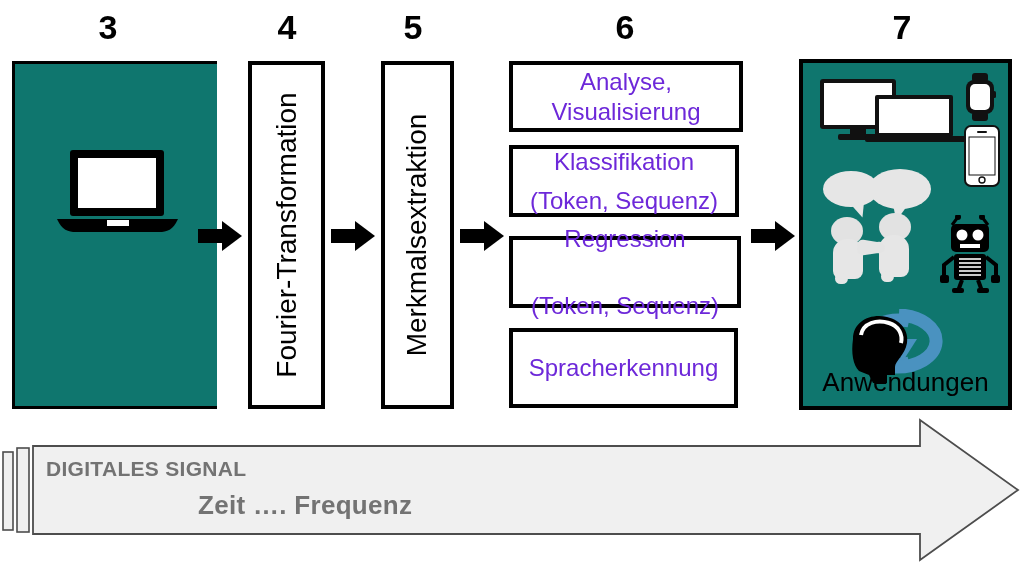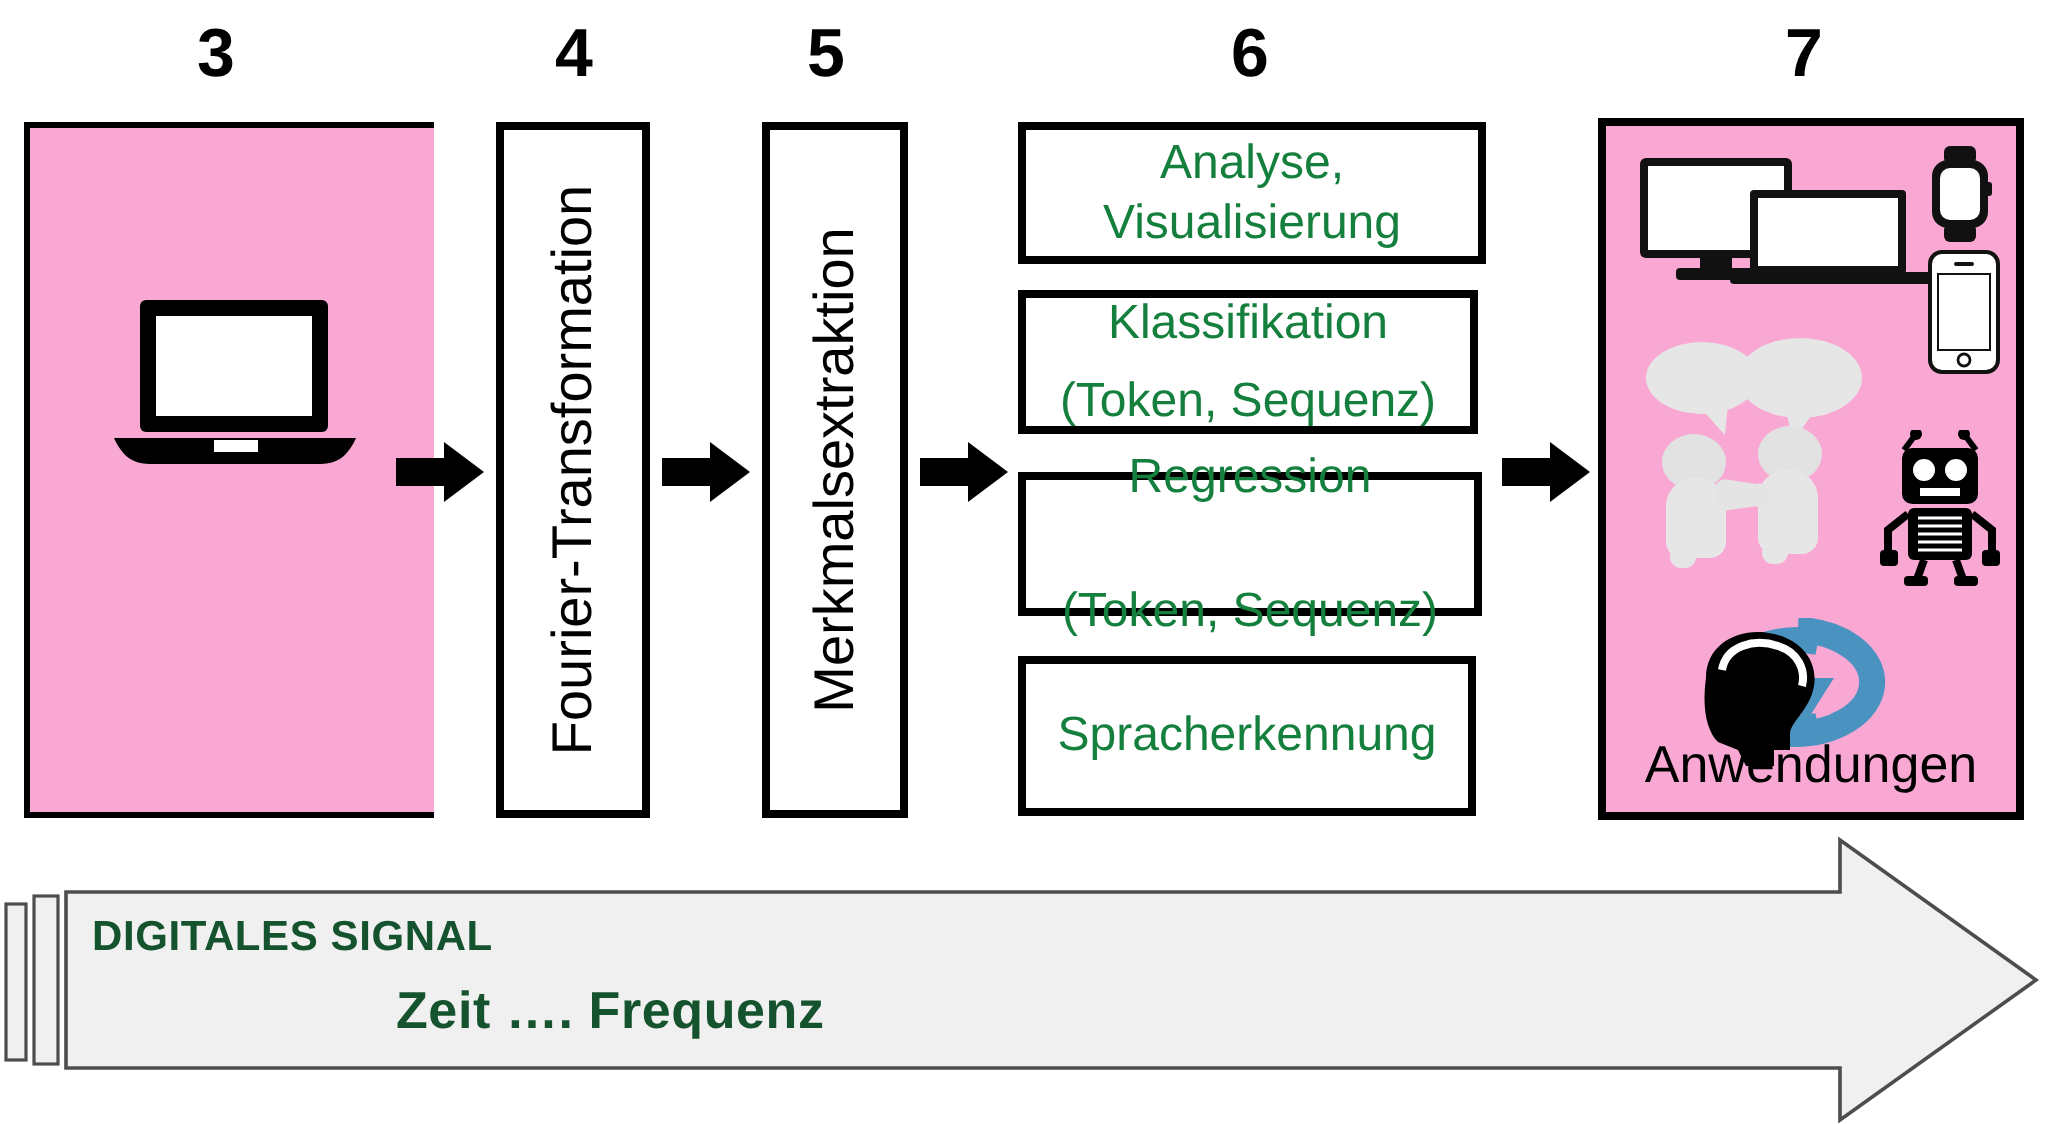--- a/index.html
+++ b/index.html
@@ -19,21 +19,21 @@
     line-height:34px;
     text-align:center;
     color:#000;
     width:60px;
   }
 
   
   .stage-box{
     position:absolute;
     border:3px solid #000;
-    background:#f9a8d4;
+    background:#0f766e;
     box-sizing:border-box;
     padding-left:24px;
   }
   
   .box-open-right{
     border-right:none;
     border-width:3px;
   }
 
   
@@ -57,21 +57,21 @@
   .tbox{
     position:absolute;
     border:4px solid #000;
     background:#fff;
     box-sizing:border-box;
     display:flex;flex-direction:column;
     align-items:center;justify-content:center;
     text-align:center;
     font-size:24px;
     line-height:1.22;
-    color:#15803d;
+    color:#6d28d9;
   }
   .tbox .ln{display:block;}
   .mono{
     font-family:"DejaVu Sans Mono","Liberation Mono",monospace;
     font-size:21px;
     letter-spacing:1px;
     margin-top:6px;
   }
 
   
@@ -84,21 +84,21 @@
     border-top:15px solid transparent;
     border-bottom:15px solid transparent;
     border-left:20px solid #000;
   }
 
   
   .banner-wrap{position:absolute;left:0;top:418px;width:1027px;height:144px;}
   .banner-svg{position:absolute;left:0;top:0;}
   .banner-text{
     position:absolute;left:46px;top:40px;width:780px;
-    font-weight:bold;color:#14532d;
+    font-weight:bold;color:#737373;
   }
   .banner-l1{font-size:21px;line-height:22px;letter-spacing:.3px;}
   .banner-l2{font-size:26px;line-height:22px;letter-spacing:.3px;margin-top:14px;margin-left:152px;}
 
   
   .apps-label{
     position:absolute;left:0;right:0;bottom:8px;
     text-align:center;font-size:26px;color:#000;
   }
   .art{position:absolute;}

